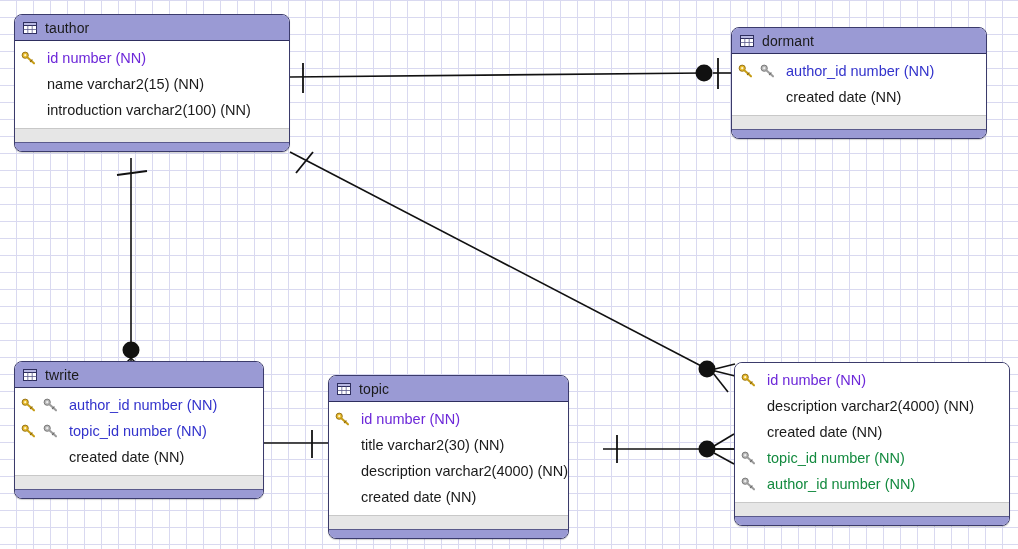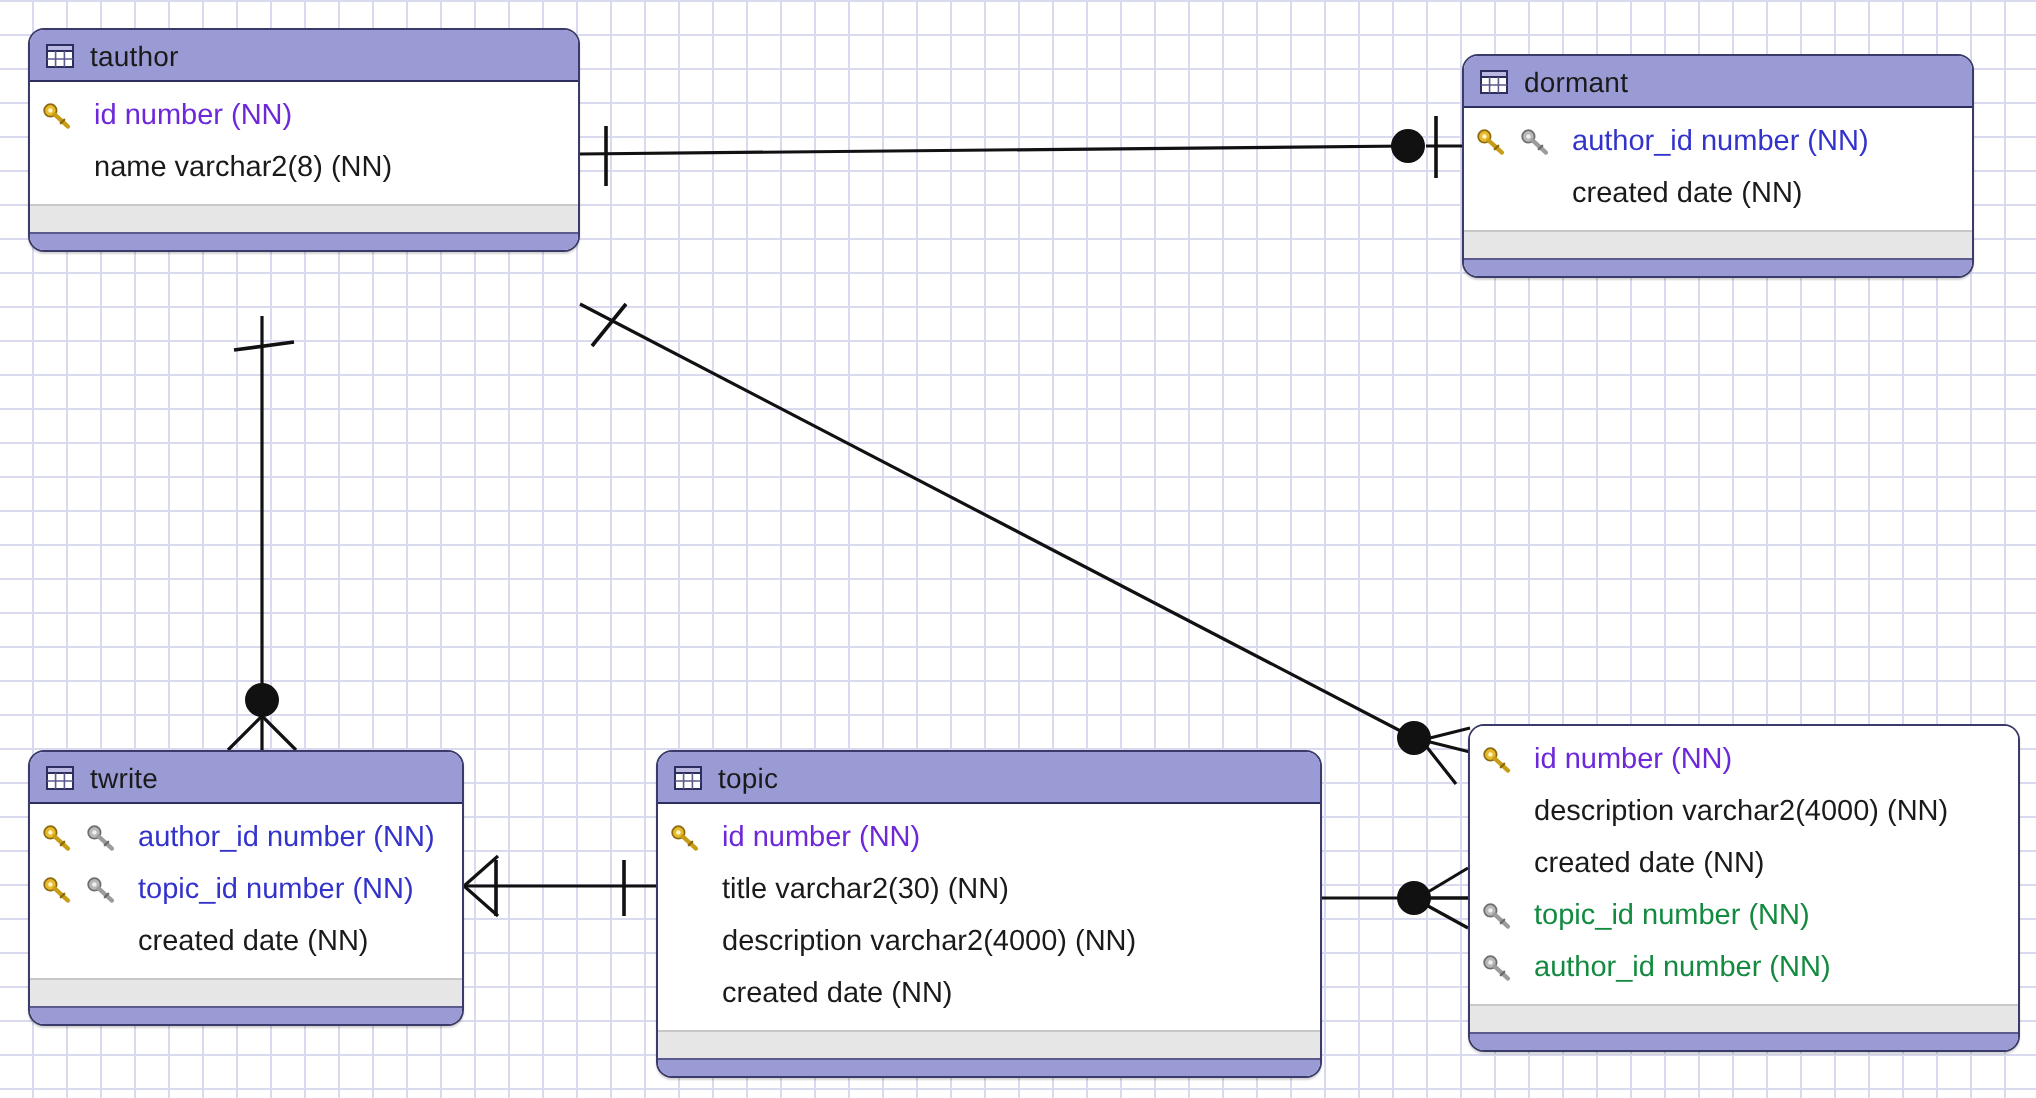--- a/index.html
+++ b/index.html
@@ -171,21 +171,25 @@
             <circle cx="4.2" cy="4.2" r="3.1" fill="#e8bb2e" stroke="#8d6a10" stroke-width="0.9"></circle>
             <circle cx="4.2" cy="4.2" r="1.1" fill="#fff6d0"></circle>
             <path d="M6.3 6.2 L13 12.3" stroke="#c79d16" stroke-width="2.1" stroke-linecap="round"></path>
             <path d="M9.4 10.6 L11.1 8.9" stroke="#8d6a10" stroke-width="1.2" stroke-linecap="round"></path>
           </svg>
         </span>
         <span class="attr-text attr-pk">id number (NN)</span>
       </div>
       <div class="attr-row">
         <span class="key-slot"></span>
-        <span class="attr-text attr-plain">name varchar2(8) (NN)</span>
+        <span class="attr-text attr-plain">name varchar2(15) (NN)</span>
+      </div>
+      <div class="attr-row">
+        <span class="key-slot"></span>
+        <span class="attr-text attr-plain">introduction varchar2(100) (NN)</span>
       </div>
     </div>
     <div class="ent-footer"></div>
     <div class="ent-bottomband"></div>
   </div>
 
   <div class="entity" style="left:731px; top:27px; width:256px;">
     <div class="ent-header">
       <svg class="tbl-icon" viewBox="0 0 14 12">
         <rect x="0.5" y="0.5" width="13" height="11" fill="#ffffff" stroke="#2e2e5e"></rect>
@@ -219,21 +223,21 @@
       <div class="attr-row">
         <span class="key-slot"></span>
         <span class="key-slot"></span>
         <span class="attr-text attr-plain">created date (NN)</span>
       </div>
     </div>
     <div class="ent-footer"></div>
     <div class="ent-bottomband"></div>
   </div>
 
-  <div class="entity" style="left:14px; top:375px; width:218px;">
+  <div class="entity" style="left:14px; top:361px; width:250px;">
     <div class="ent-header">
       <svg class="tbl-icon" viewBox="0 0 14 12">
         <rect x="0.5" y="0.5" width="13" height="11" fill="#ffffff" stroke="#2e2e5e"></rect>
         <rect x="0.5" y="0.5" width="13" height="3" fill="#b9b9e2" stroke="#2e2e5e"></rect>
         <line x1="4.8" y1="3.5" x2="4.8" y2="11.5" stroke="#5a5a8c" stroke-width="0.8"></line>
         <line x1="9.2" y1="3.5" x2="9.2" y2="11.5" stroke="#5a5a8c" stroke-width="0.8"></line>
         <line x1="0.5" y1="7.5" x2="13.5" y2="7.5" stroke="#5a5a8c" stroke-width="0.8"></line>
       </svg>
       <span class="ent-title">twrite</span>
     </div>
@@ -279,21 +283,21 @@
       <div class="attr-row">
         <span class="key-slot"></span>
         <span class="key-slot"></span>
         <span class="attr-text attr-plain">created date (NN)</span>
       </div>
     </div>
     <div class="ent-footer"></div>
     <div class="ent-bottomband"></div>
   </div>
 
-  <div class="entity" style="left:328px; top:375px; width:333px;">
+  <div class="entity" style="left:328px; top:375px; width:241px;">
     <div class="ent-header">
       <svg class="tbl-icon" viewBox="0 0 14 12">
         <rect x="0.5" y="0.5" width="13" height="11" fill="#ffffff" stroke="#2e2e5e"></rect>
         <rect x="0.5" y="0.5" width="13" height="3" fill="#b9b9e2" stroke="#2e2e5e"></rect>
         <line x1="4.8" y1="3.5" x2="4.8" y2="11.5" stroke="#5a5a8c" stroke-width="0.8"></line>
         <line x1="9.2" y1="3.5" x2="9.2" y2="11.5" stroke="#5a5a8c" stroke-width="0.8"></line>
         <line x1="0.5" y1="7.5" x2="13.5" y2="7.5" stroke="#5a5a8c" stroke-width="0.8"></line>
       </svg>
       <span class="ent-title">topic</span>
     </div>

